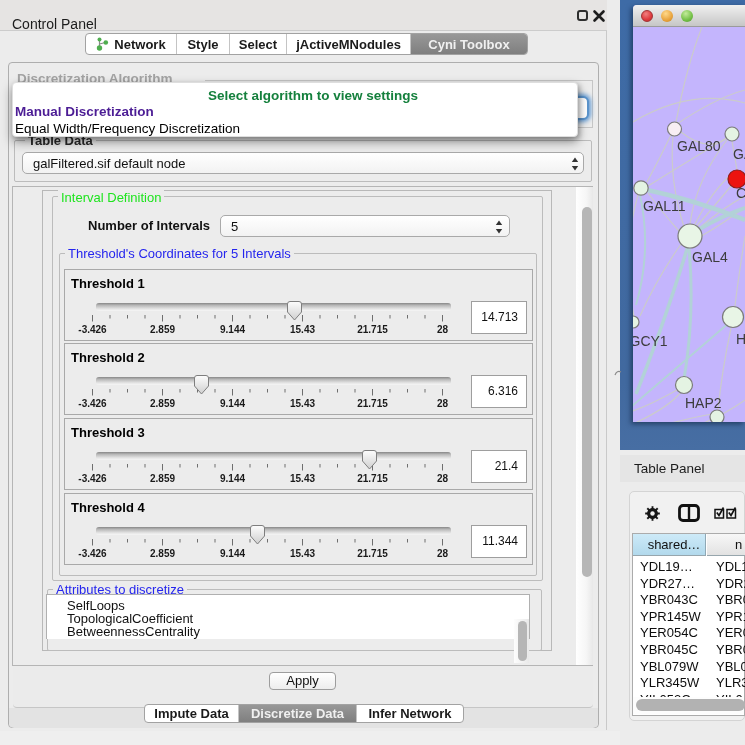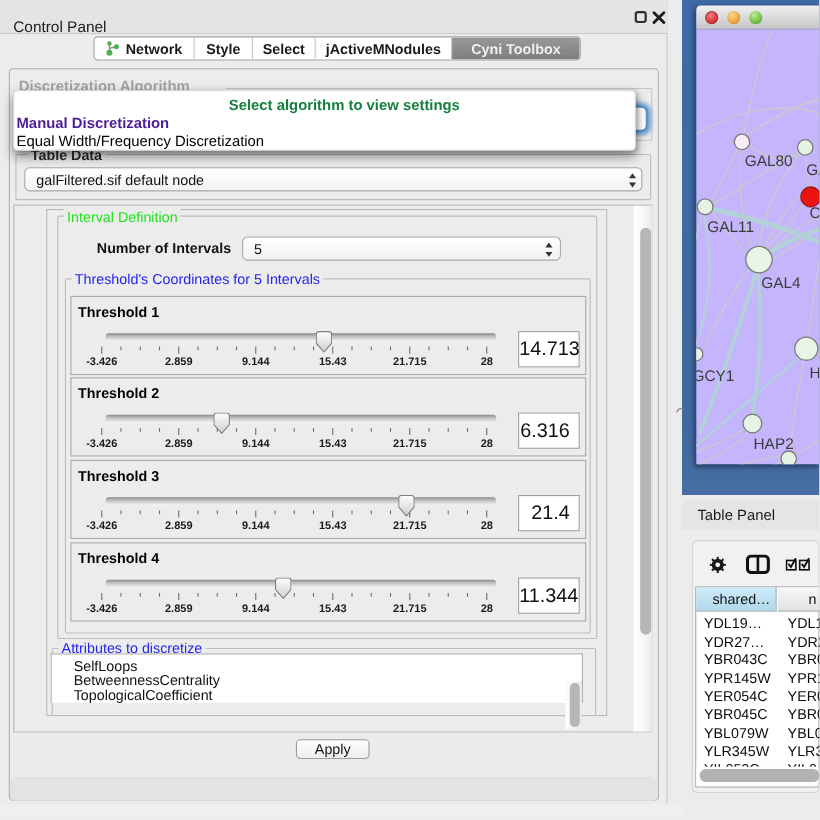--- a/index.html
+++ b/index.html
@@ -27,21 +27,21 @@
 .arr{position:absolute;width:9px}
 
 #scrollpane{left:12px;top:186px;width:581px;height:480px;border:1px solid #b5b5b5;background:#ececec}
 #vtrack{left:576px;top:187px;width:17px;height:478px;background:linear-gradient(90deg,#ffffff,#f6f6f6 60%,#e8e8e8)}
 #vthumb{left:582px;top:207px;width:10px;height:370px;background:#b6b6b6;border-radius:5px}
 #algopanel{left:42px;top:190px;width:510px;height:461px;border:1px solid #b8b8b8;background:#ececec}
 
 .tpanel{position:absolute;left:64px;width:469px;height:72px;border:1px solid #a9a9a9;background:#ececec}
 .tpanel b{position:absolute;left:6px;top:6px;font-size:13px}
 .track{position:absolute;left:31px;top:33px;width:355px;height:8px;border-radius:3px;background:linear-gradient(#878787,#b9b9b9 30%,#e6e6e6 75%,#f6f6f6)}
-.vbox{position:absolute;left:406px;top:31px;width:56px;height:33px;background:#fff;border:1px solid #9e9e9e;font-size:18px;color:#111;text-align:right;line-height:31px;padding-right:8px}
+.vbox{position:absolute;left:406px;top:31px;width:56px;height:33px;background:#fff;border:1px solid #9e9e9e;font-size:12px;color:#111;text-align:right;line-height:31px;padding-right:8px}
 .ticks line{stroke:#6e6e6e;stroke-width:1}
 .tlab{position:absolute;top:54px;font-size:10px;font-weight:700;color:#1a1a1a;transform:translateX(-50%)}
 .thumbsl{position:absolute;top:31px;width:15px;height:20px}
 
 #numlist{left:46px;top:594px;width:484px;height:45px;background:#fff;border:1px solid #b0b0b0;border-bottom:none;font-size:13px;color:#111}
 #numlist{padding-top:3.5px}
 #numlist div{padding-left:20px;height:13.4px;line-height:13.6px}
 #listtrack{left:514px;top:619px;width:15px;height:44px;background:linear-gradient(90deg,#fdfdfd,#e9e9e9)}
 #listthumb{left:518px;top:621px;width:9px;height:40px;background:#b6b6b6;border-radius:5px}
 
@@ -306,29 +306,34 @@
         </svg>
   <div class="vbox">11.344</div>
       </div>
     </div>
 
 <div class="gbox" style="left:47px;top:589px;width:495px;height:62px"></div>
 <div class="gtitle" style="left:53px;top:582px;color:#2525ee;font-weight:400">Attributes to discretize</div>
 <div class="gtitle" style="left:44px;top:601px;color:#111">Numerical Attributes</div>
 <div class="abs" id="numlist">
       <div>SelfLoops</div>
+      <div>TopologicalCoefficient</div>
       <div>BetweennessCentrality</div>
-      <div>TopologicalCoefficient</div>
     </div>
 <div class="abs" id="listtrack"></div>
 <div class="abs" id="listthumb"></div>
 
 <div class="abs" id="applyband"></div>
 <div class="abs" id="applybtn">Apply</div>
 <div class="abs" id="tabband"></div>
+<div class="abs seg" id="botseg">
+ <div class="s" style="width:94px">Impute Data</div>
+ <div class="s sel" style="width:118px">Discretize Data</div>
+ <div class="s" style="width:106px">Infer Network</div>
+</div>
 
 <div class="abs" id="popup">
  <span class="ph">Select algorithm to view settings</span>
  <span class="l1">Manual Discretization</span>
  <span class="l2">Equal Width/Frequency Discretization</span>
 </div>
 
 <div class="abs" id="bluedesk"></div>
 <div class="abs" id="netwin">
  <div class="abs" id="nettitle"></div>

